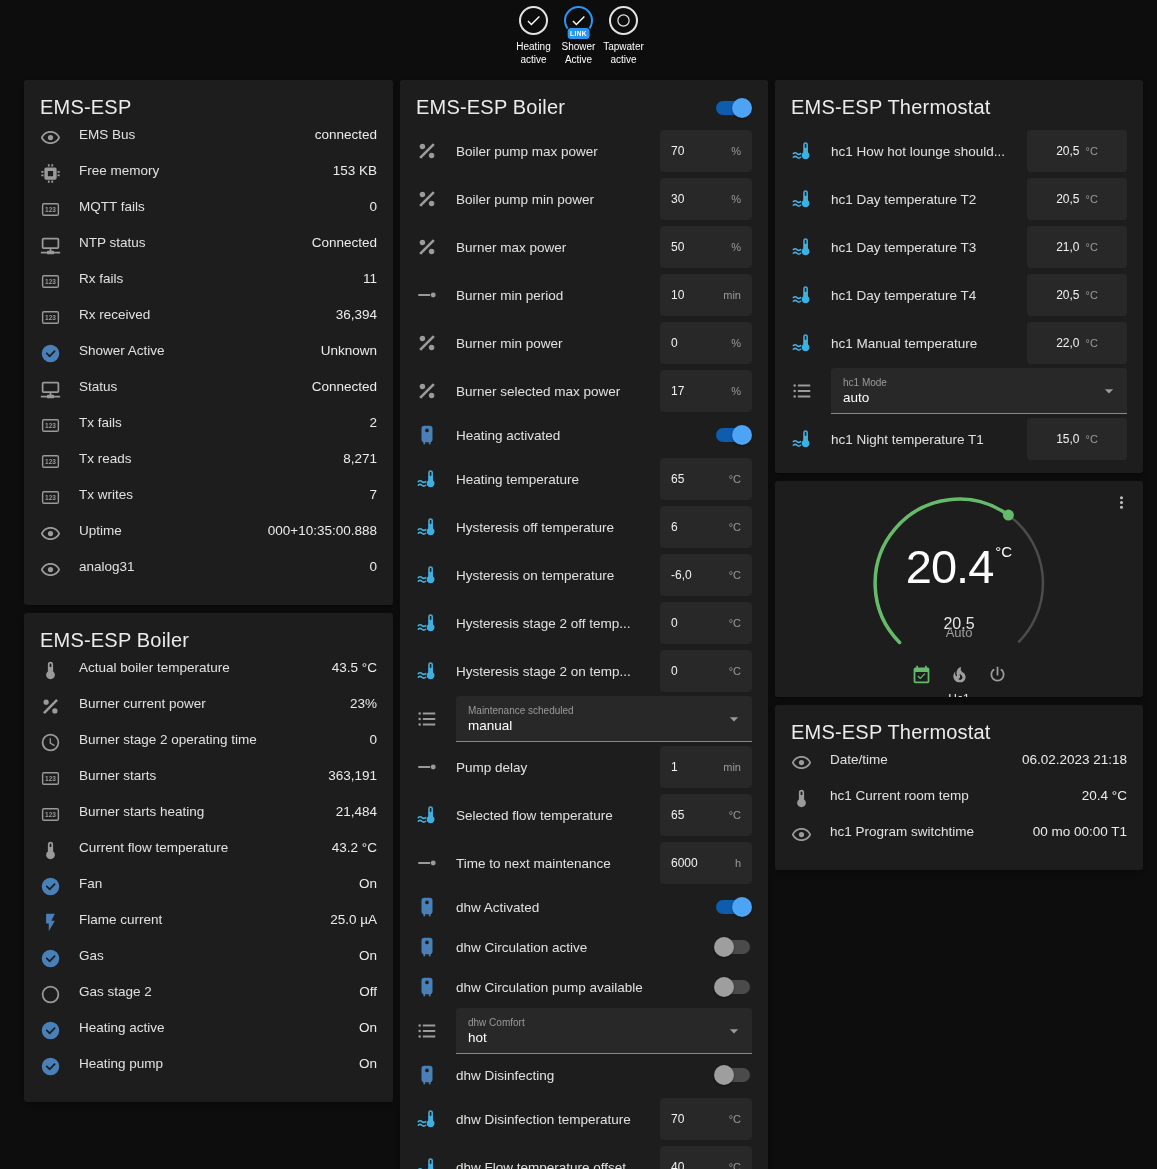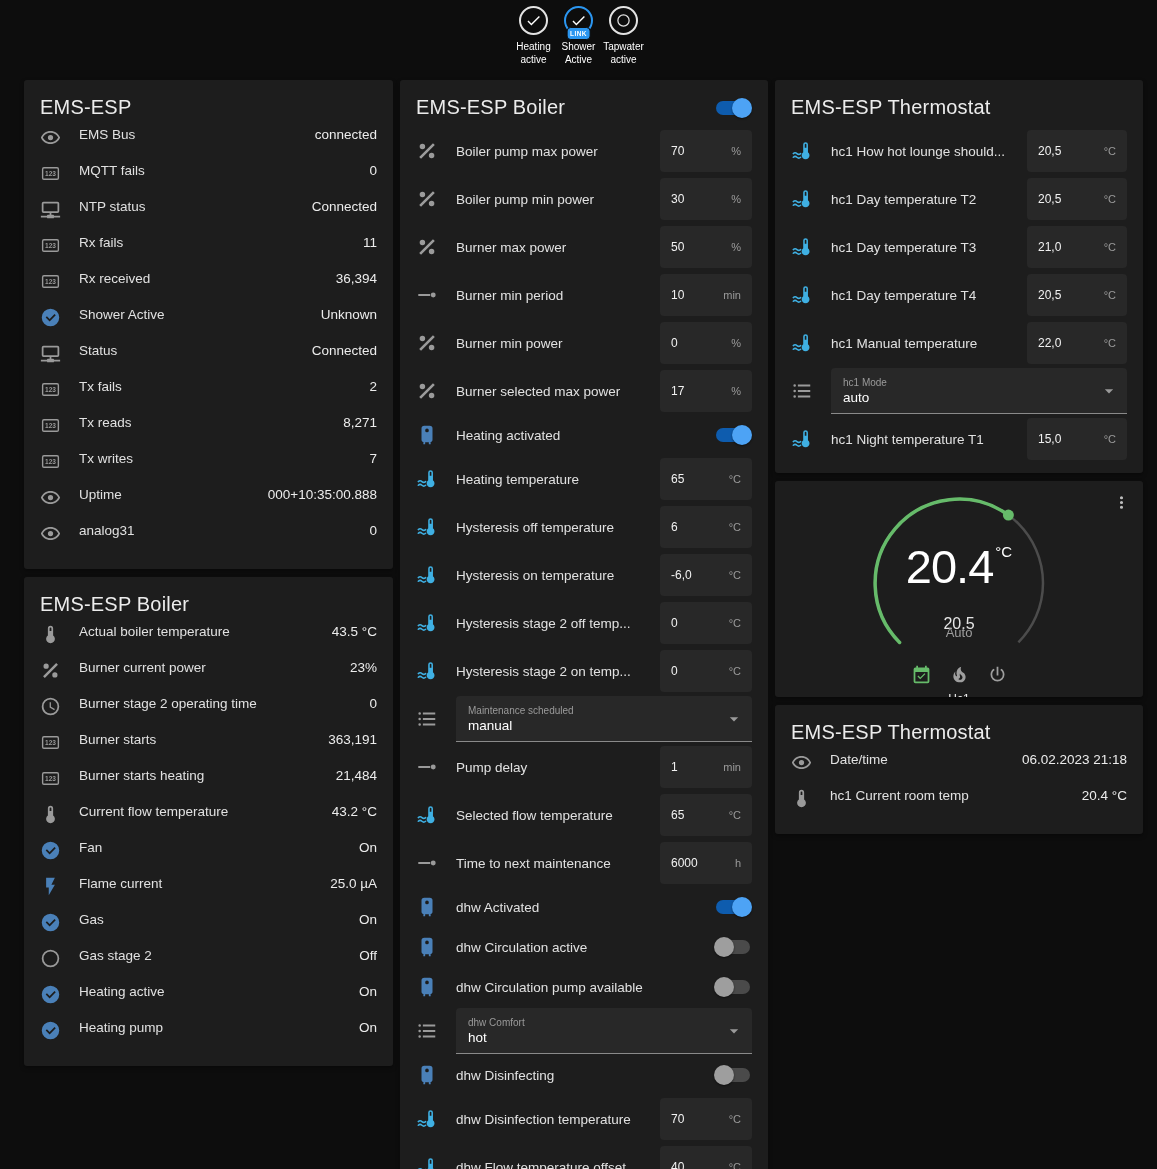--- a/index.html
+++ b/index.html
@@ -32,21 +32,21 @@
   .icon.c-lightblue{color:#3fb0e3;}
   .erow-label{flex:1;font-size:13.5px;color:#e1e1e1;white-space:nowrap;overflow:hidden;text-overflow:ellipsis;margin-right:10px;}
   .erow-value{font-size:13.5px;color:#ececec;white-space:nowrap;}
   
   .crow{display:flex;align-items:center;height:48px;padding:0 16px;}
   .crow.c-toggle{height:40px;}
   .crow .icon{width:22px;height:22px;margin-right:18px;}
   .crow-label{flex:1;font-size:13.5px;color:#e1e1e1;white-space:nowrap;overflow:hidden;text-overflow:ellipsis;margin-right:10px;}
   .numbox{width:92px;height:42px;background:#282828;border-radius:4px;display:flex;align-items:center;justify-content:space-between;
     padding:0 11px;box-sizing:border-box;flex-shrink:0;cursor:text;}
-  .right-controls .numbox{width:100px;}
+  .right-controls .numbox{width:100px;justify-content:center;}
   .numbox-value{font-size:12px;color:#f2f2f2;}
   .numbox-unit{font-size:11px;color:#9a9a9a;margin-left:6px;}
   .selectbox{flex:1;height:46px;background:#282828;border-radius:4px 4px 0 0;border-bottom:1px solid #8a8a8a;
     display:flex;flex-direction:column;justify-content:center;gap:2px;padding:0 40px 0 12px;position:relative;box-sizing:border-box;cursor:pointer;}
   .select-label{font-size:10px;color:#9a9a9a;}
   .select-value{font-size:13.5px;color:#fff;}
   .caret{position:absolute;right:8px;top:50%;transform:translateY(-50%);width:20px;height:20px;color:#9a9a9a;}
   
   .toggle{position:relative;width:38px;height:20px;flex-shrink:0;cursor:pointer;}
   .toggle .track{position:absolute;left:2px;top:3px;width:34px;height:14px;border-radius:7px;background:#4a4a4a;}
@@ -183,20 +183,27 @@
       <div class="rows">
 
           <div class="erow">
             <svg class="icon">
               <use href="#eye-icon" xlink:href="#eye-icon"></use>
             </svg>
             <span class="erow-label">EMS Bus</span>
             <span class="erow-value">connected</span>
           </div>
 
+          <div class="erow">
+            <svg class="icon">
+              <use href="#memory-icon" xlink:href="#memory-icon"></use>
+            </svg>
+            <span class="erow-label">Free memory</span>
+            <span class="erow-value">153 KB</span>
+          </div>
 
           <div class="erow">
             <svg class="icon">
               <use href="#counter-icon" xlink:href="#counter-icon"></use>
             </svg>
             <span class="erow-label">MQTT fails</span>
             <span class="erow-value">0</span>
           </div>
 
           <div class="erow">
@@ -820,16 +827,23 @@
           </div>
 
           <div class="erow">
             <svg class="icon">
               <use href="#thermometer-icon" xlink:href="#thermometer-icon"></use>
             </svg>
             <span class="erow-label">hc1 Current room temp</span>
             <span class="erow-value">20.4 °C</span>
           </div>
 
+          <div class="erow">
+            <svg class="icon">
+              <use href="#eye-icon" xlink:href="#eye-icon"></use>
+            </svg>
+            <span class="erow-label">hc1 Program switchtime</span>
+            <span class="erow-value">00 mo 00:00 T1</span>
+          </div>
         </div>
     </section>
   </div>
 </div>
 
 </body></html>

